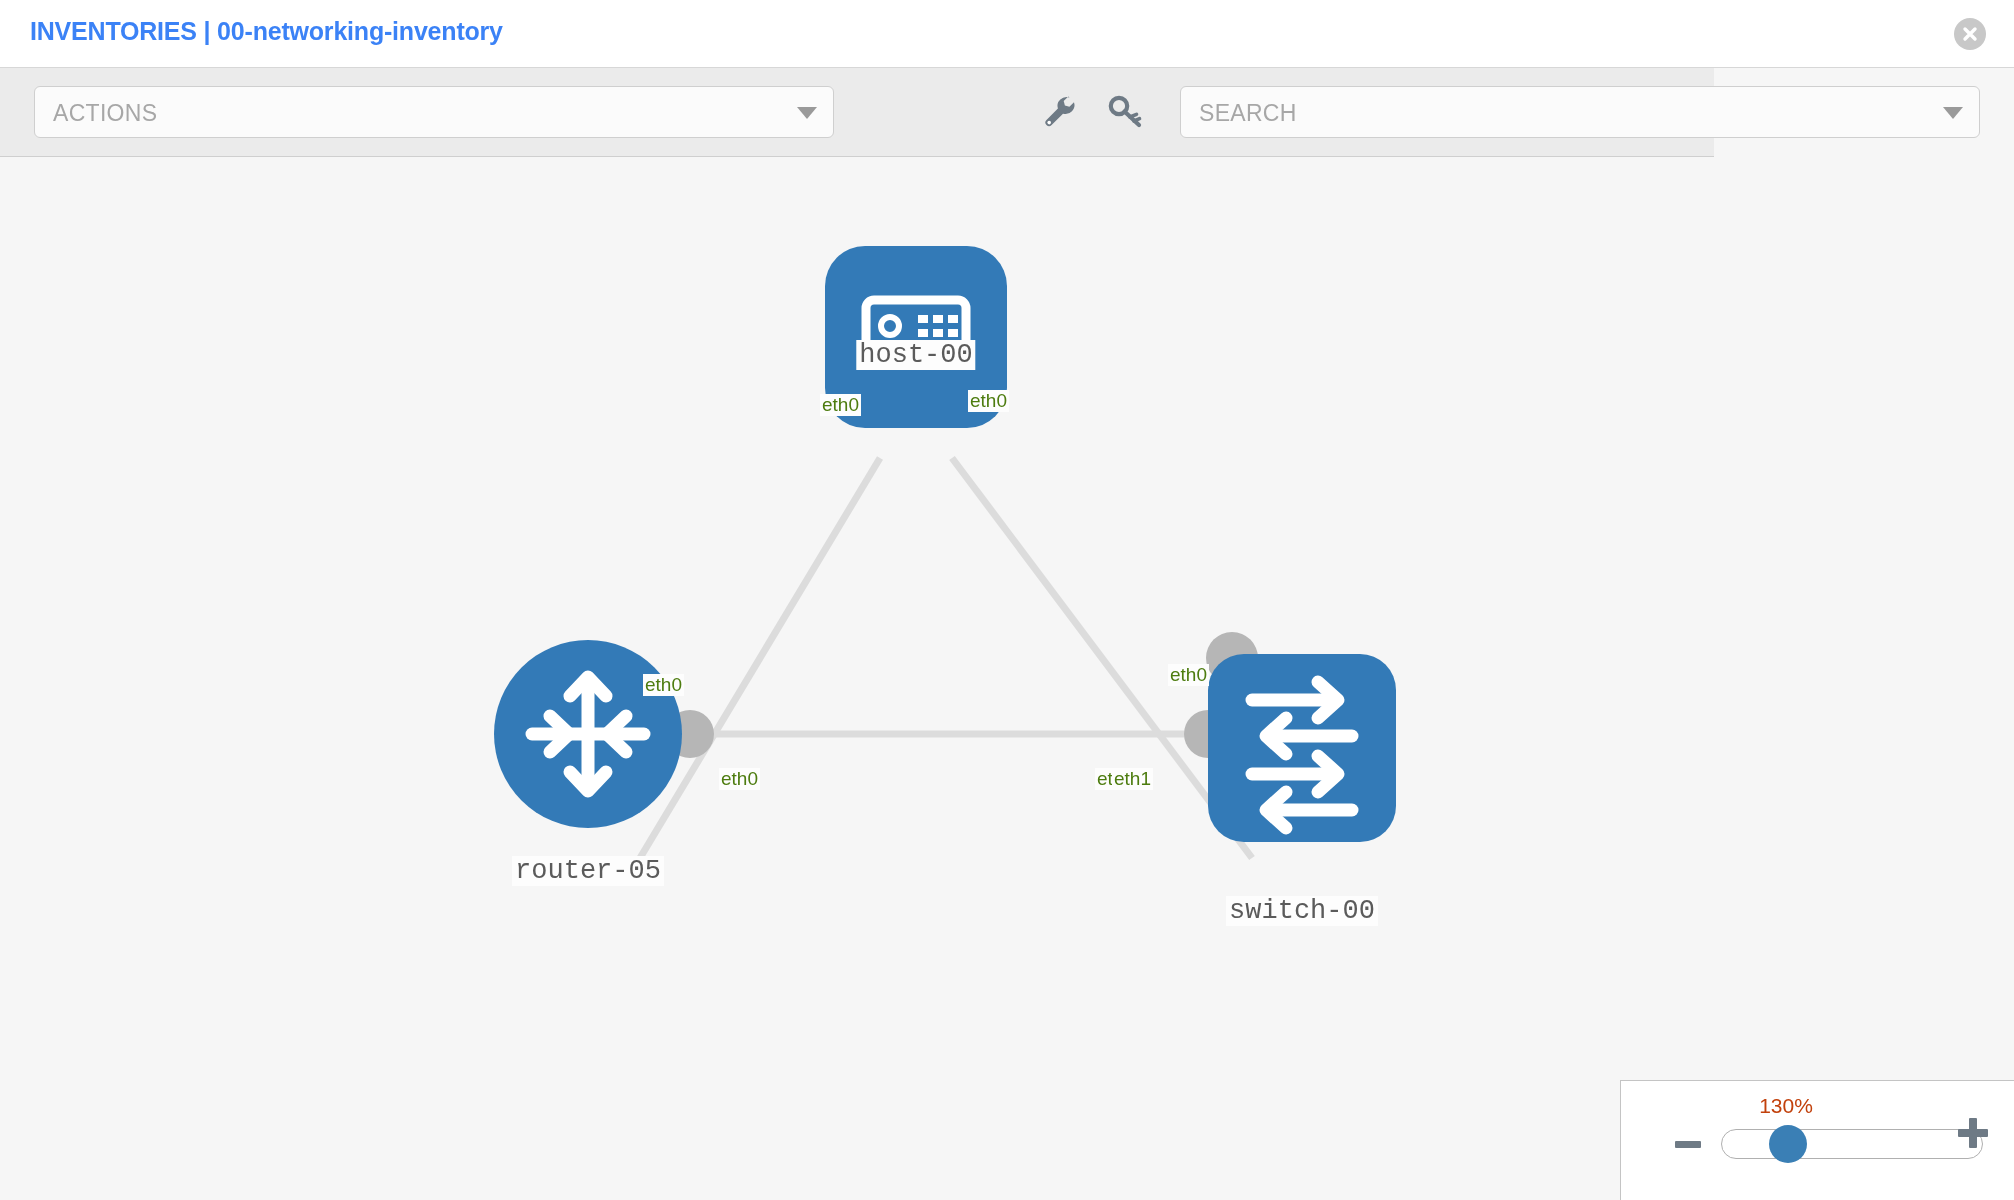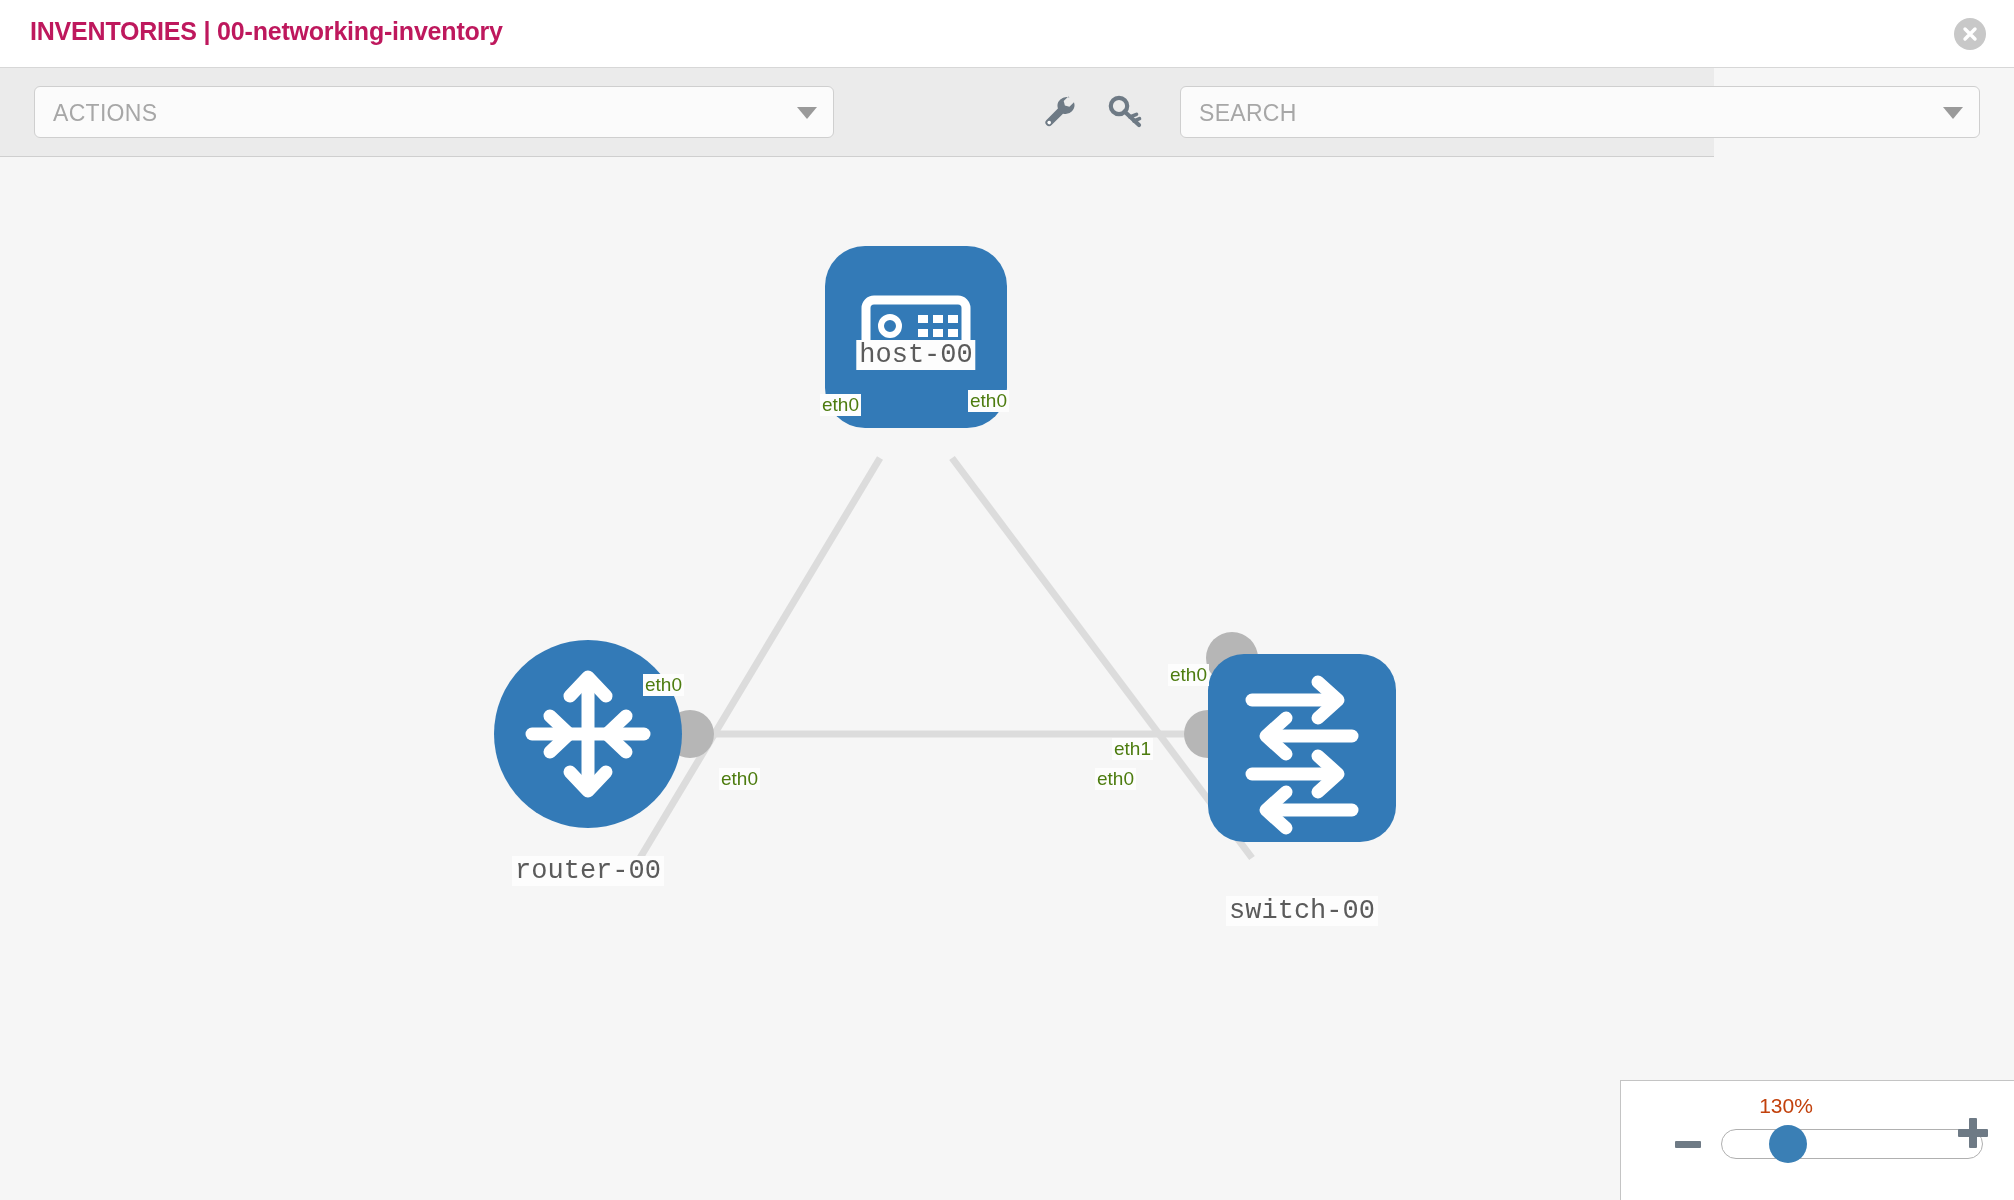--- a/index.html
+++ b/index.html
@@ -12,21 +12,21 @@
   #app { position: relative; width: 2014px; height: 1200px; background: #f6f6f6; }
 
   
   .header {
     position: absolute; top: 0; left: 0; width: 2014px; height: 68px;
     background: #ffffff;
     border-bottom: 1px solid #d7d7d7;
   }
   .header-title {
     position: absolute; left: 30px; top: 17px;
-    font-size: 25px; font-weight: bold; color: #be185d;
+    font-size: 25px; font-weight: bold; color: #3b82f6;
     letter-spacing: -0.2px;
     white-space: nowrap;
   }
   .close-btn {
     position: absolute; right: 28px; top: 18px;
     width: 32px; height: 32px; border-radius: 50%;
     background: #c8c8c8;
     display: flex; align-items: center; justify-content: center;
     cursor: pointer;
   }
@@ -247,30 +247,30 @@
             <path d="M1286 560 L1266 578 L1286 596"></path>
           <path d="M1252 616 L1336 616"></path>
             <path d="M1318 598 L1338 616 L1318 634"></path>
           <path d="M1352 652 L1268 652"></path>
             <path d="M1286 634 L1266 652 L1286 670"></path>
         </g>
       </g>
     </svg>
 
     <div class="node-label" style="left:916px; top:182px;">host-00</div>
-    <div class="node-label" style="left:588px; top:698px;">router-00</div>
+    <div class="node-label" style="left:588px; top:698px;">router-05</div>
     <div class="node-label" style="left:1302px; top:698px;margin-top:40px;">switch-00</div>
 
     <div class="edge-label" style="left:820px; top:192px;">eth0</div>
     <div class="edge-label" style="left:968px; top:188px;">eth0</div>
     <div class="edge-label" style="left:643px; top:472px;">eth0</div>
     <div class="edge-label" style="left:1168px; top:462px;">eth0</div>
     <div class="edge-label" style="left:719px; top:566px;">eth0</div>
     <div class="edge-label" style="left:1095px; top:566px;">eth0</div>
-    <div class="edge-label" style="left:1112px; top:536px;">eth1</div>
+    <div class="edge-label" style="left:1112px; top:566px;">eth1</div>
   </div>
 
   <div class="zoom-panel">
     <div class="zoom-value">130%</div>
     <div class="zoom-minus"></div>
     <div class="zoom-track"></div>
     <div class="zoom-thumb"></div>
   </div>
   <div class="zoom-plus"></div>
 

